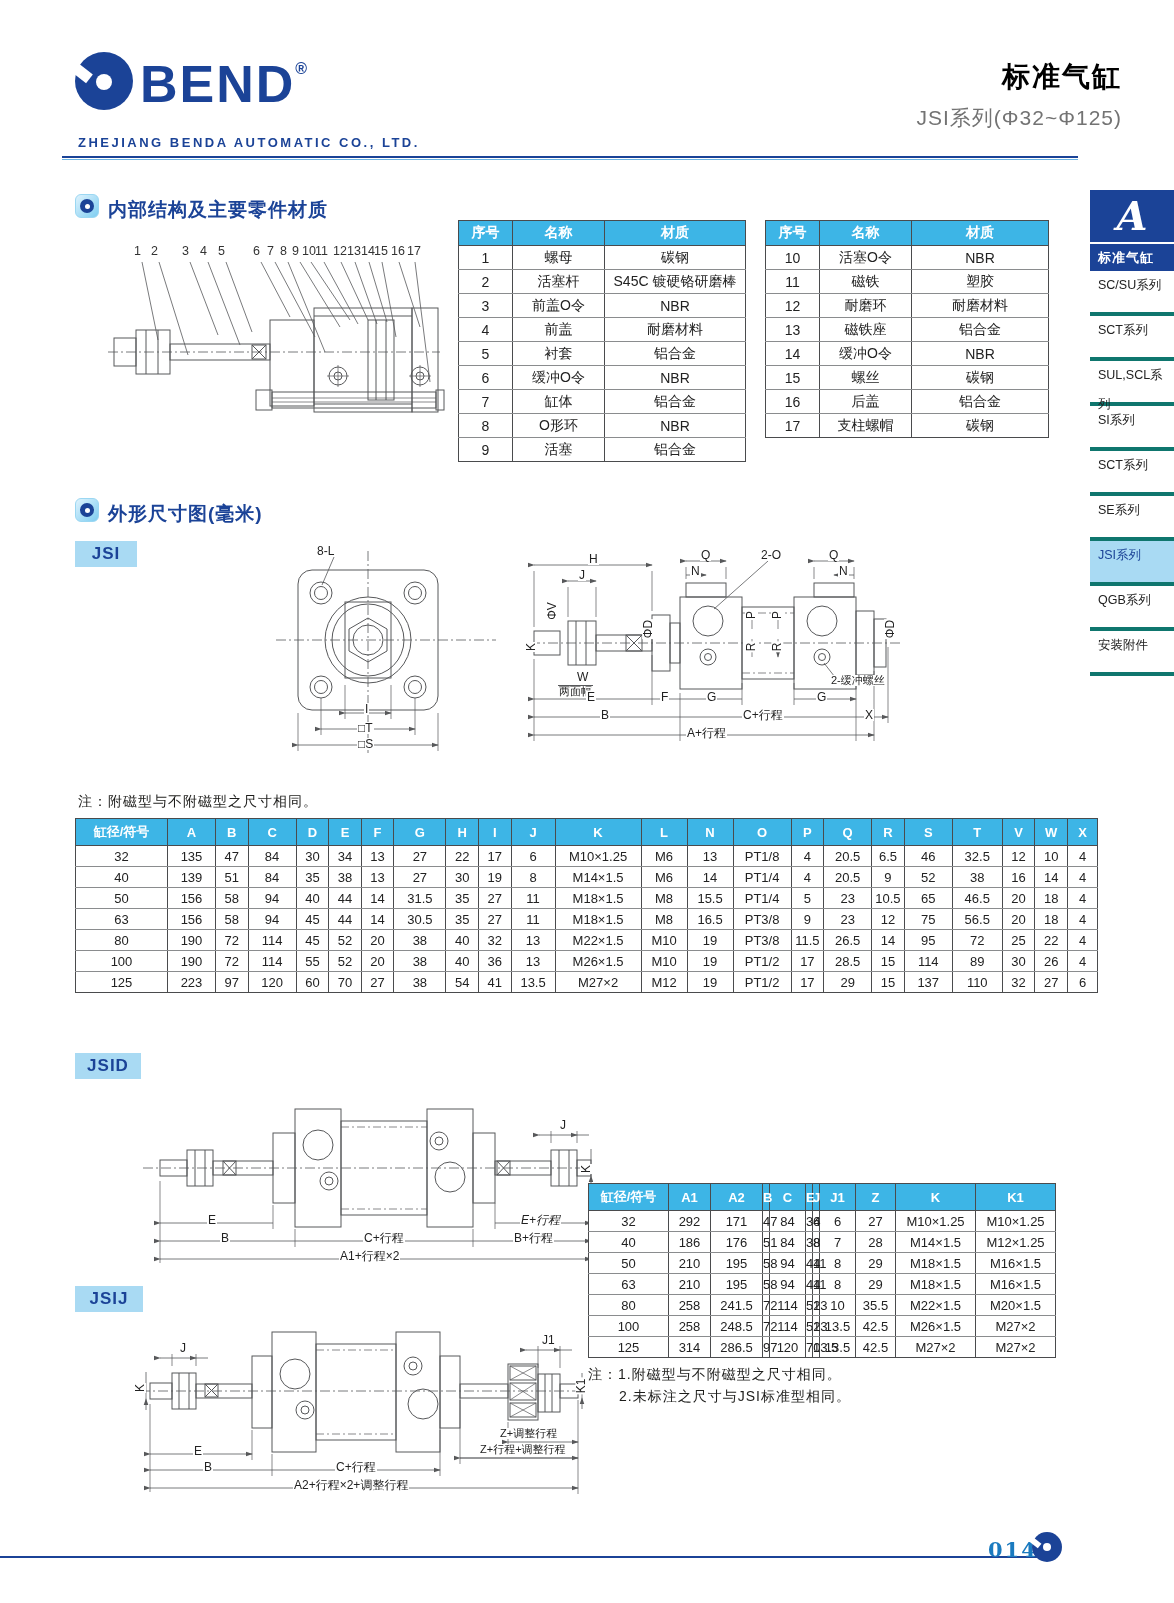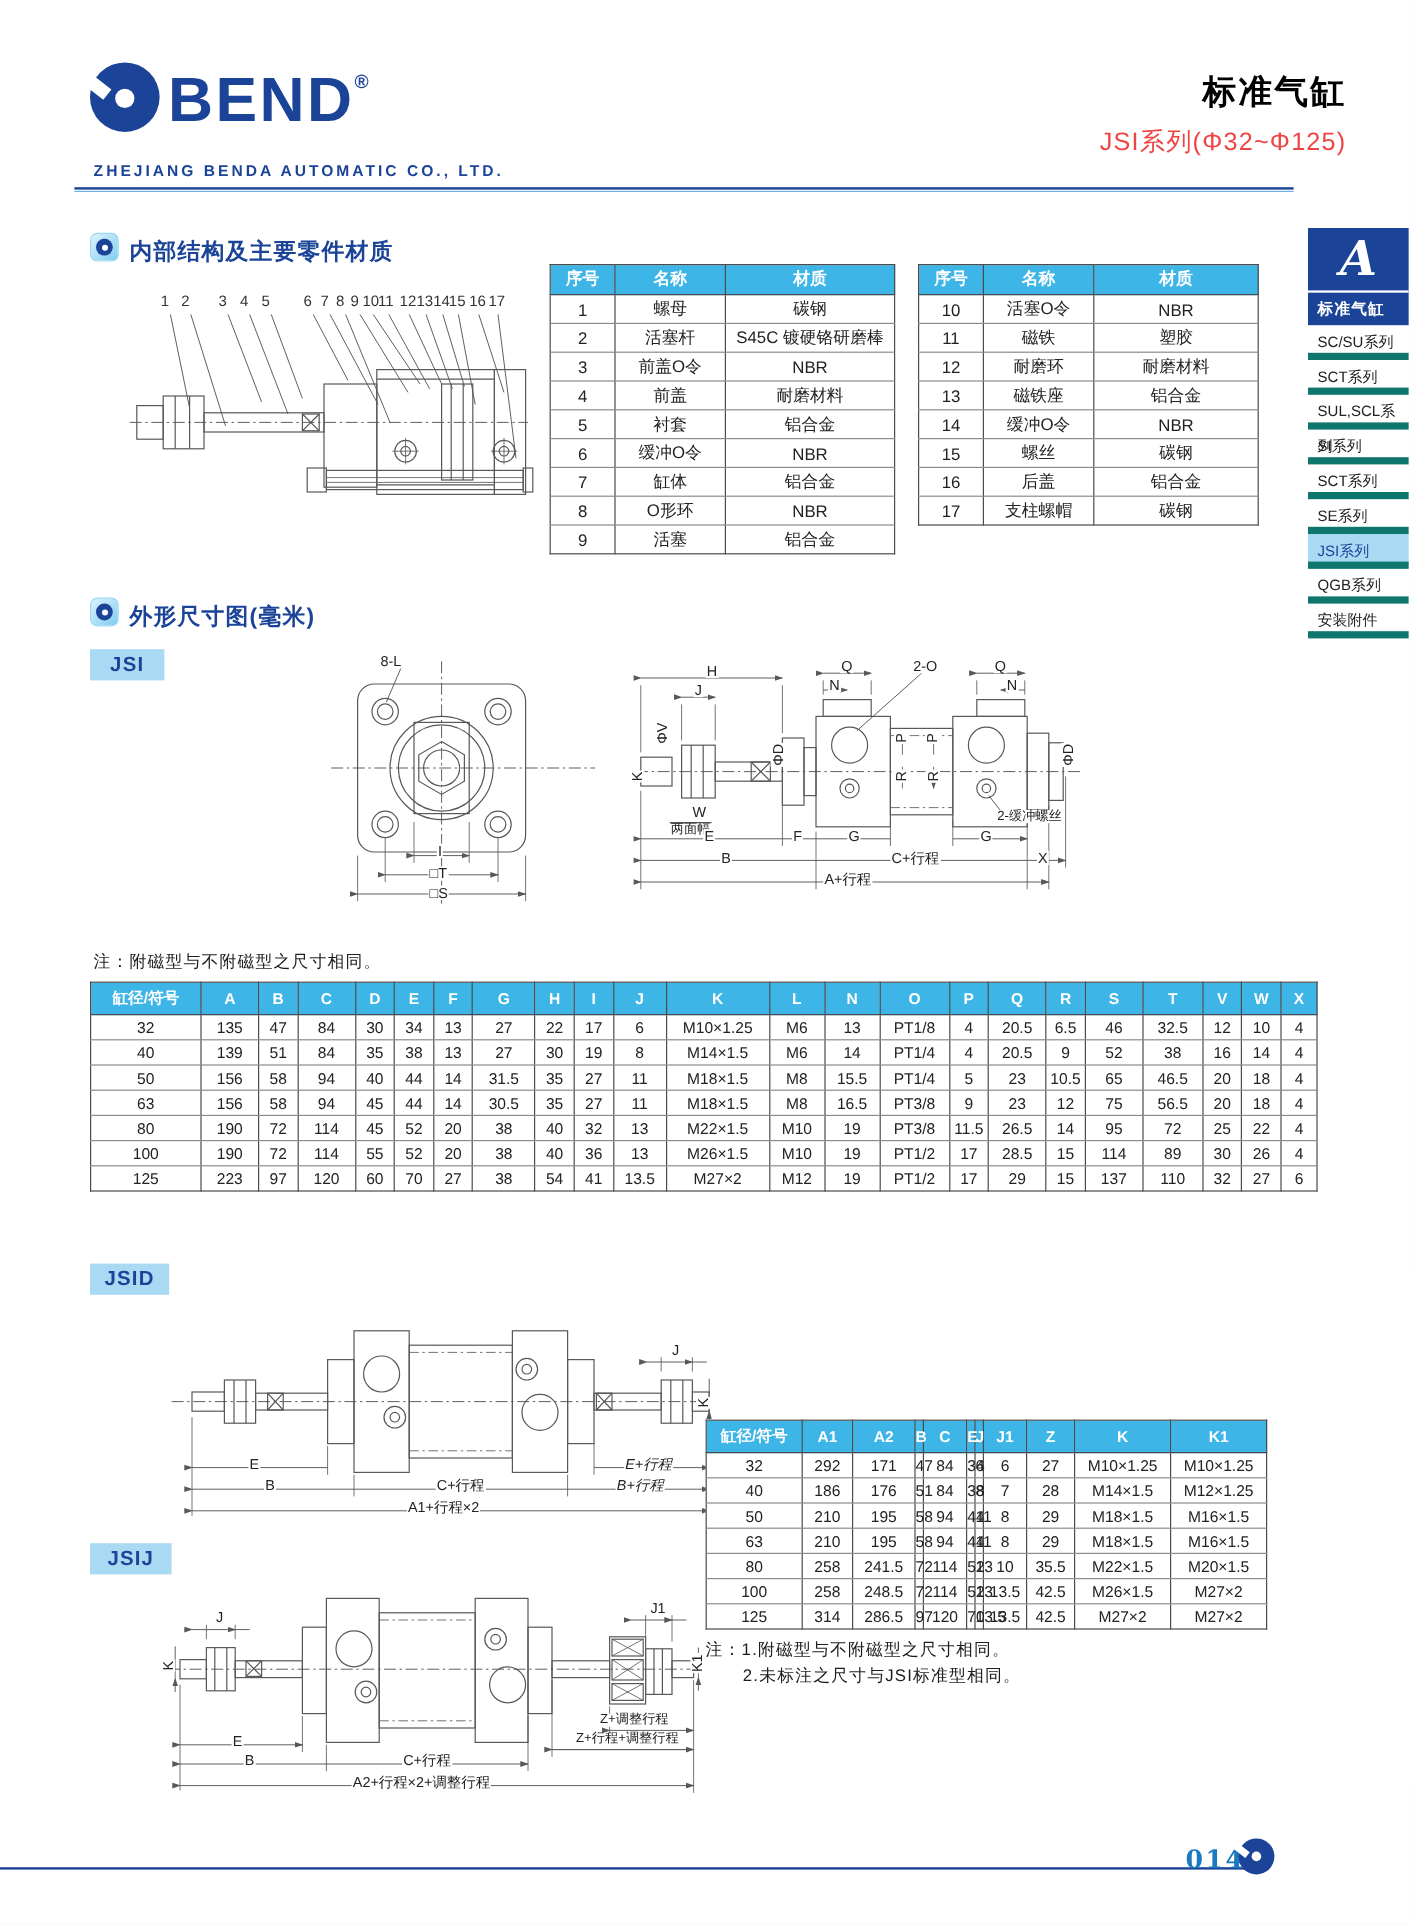--- a/index.html
+++ b/index.html
@@ -10,21 +10,21 @@
   
   .bmark { position:absolute; border-radius:50%; background:#1b4397; }
   .bmark .dot { position:absolute; background:#fff; border-radius:50%; }
   .bmark .notch { position:absolute; background:#fff; transform:rotate(38deg); }
   .brand-text { position:absolute; font-weight:800; color:#1b4397; letter-spacing:2px; font-size:52px; line-height:1; }
   .brand-reg { font-size:16px; vertical-align:28px; font-weight:700; }
   .company { position:absolute; color:#1b4397; font-size:13px; font-weight:600; letter-spacing:2.5px; }
   .head-rule { position:absolute; height:4px; border-top:2px solid #1b4397; border-bottom:1px solid #6db4e3; }
   .doc-title { position:absolute; right:52px; top:58px; width:480px; text-align:right; }
   .doc-title .t1 { font-size:28px; font-weight:bold; color:#000; letter-spacing:2px; }
-  .doc-title .t2 { font-size:21px; color:#ef4444; margin-top:8px; letter-spacing:1px; }
+  .doc-title .t2 { font-size:21px; color:#737373; margin-top:8px; letter-spacing:1px; }
 
   
   .bicon { position:absolute; width:24px; height:24px; border-radius:6px;
            background:linear-gradient(135deg,#dff3fd,#7ecdf1); border:1px solid #9bd7f2; }
   .bicon i { position:absolute; left:4px; top:4px; width:14px; height:14px; background:#1b4397; border-radius:50%; }
   .bicon i::after { content:""; position:absolute; left:4.5px; top:4.5px; width:5px; height:5px; background:#fff; border-radius:50%; }
   .sec-title { position:absolute; font-size:19px; font-weight:bold; color:#1b4397; letter-spacing:1px; }
 
   .tag { position:absolute; background:#a9daf3; color:#1b4397; font-weight:bold; font-size:17px;
          text-align:center; line-height:26px; height:26px; letter-spacing:1px; }
@@ -40,21 +40,21 @@
   table.mat th { font-size:14px; height:25px; }
   table.mat td { font-size:14px; height:24px; }
   table.dim th { font-size:13px; height:27px; }
   table.dim td { font-size:13px; height:21px; }
 
   
   .sidebar { position:absolute; left:1090px; top:190px; width:84px; }
   .side-a { height:54px; background:#1b4397; color:#fff; text-align:center; font-family:"DejaVu Serif",serif;
             font-style:italic; font-weight:bold; font-size:40px; line-height:52px; border-bottom:2px solid #fff; }
   .side-cap { height:27px; background:#1b4397; color:#fff; font-size:13px; font-weight:bold; line-height:27px; padding-left:8px; letter-spacing:1px; }
-  .side-item { height:29px; line-height:29px; font-size:12.5px; color:#222; padding-left:8px; border-bottom:6px solid #0f766e; }
+  .side-item { height:45px; line-height:29px; font-size:12.5px; color:#222; padding-left:8px; border-bottom:4px solid #0f766e; }
   .side-item.active { background:#a9daf3; color:#1b4397; }
 
   
   .draw { position:absolute; }
   .draw svg { display:block; position:absolute; left:0; top:0; }
   .dlabel { position:absolute; font-size:12px; line-height:12px; color:#222; background:#fff; padding:0 1px; white-space:nowrap; }
   .dlabel.small { font-size:11px; line-height:11px; }
   .rot { transform:rotate(-90deg); }
   .callouts span { position:absolute; top:4px; font-size:12.5px; color:#333; }
   .note { position:absolute; font-size:14px; color:#1d1d1b; letter-spacing:1px; }
@@ -692,21 +692,21 @@
         <path d="M25,108 V190 M138,132 V156 M160,156 V174 M338,156 V174 M360,130 V156 M456,120 V190" stroke-width="0.7"></path>
         <path d="M25,150 H138 M360,150 H456" marker-start="url(#ard)" marker-end="url(#ard)" stroke-width="0.8"></path>
         <path d="M25,168 H160 M160,168 H338 M338,168 H456" marker-start="url(#ard)" marker-end="url(#ard)" stroke-width="0.8"></path>
         <path d="M25,186 H456" marker-start="url(#ard)" marker-end="url(#ard)" stroke-width="0.8"></path>
       </g>
     </svg>
     <span class="dlabel" style="left:72px;top:141px;">E</span>
     <span class="dlabel" style="left:385px;top:141px;font-style:italic;">E+行程</span>
     <span class="dlabel" style="left:85px;top:159px;">B</span>
     <span class="dlabel" style="left:228px;top:159px;">C+行程</span>
-    <span class="dlabel" style="left:378px;top:159px;font-style:italic;">B+行程</span>
+    <span class="dlabel" style="left:378px;top:159px;">B+行程</span>
     <span class="dlabel" style="left:204px;top:177px;">A1+行程×2</span>
     <span class="dlabel" style="left:424px;top:46px;">J</span>
     <span class="dlabel rot" style="left:446px;top:90px;">K</span>
   </div>
 
   <table class="dim abs" style="left:588px;top:1183px;width:468px;">
     <colgroup>
       <col style="width:80px">
         <col style="width:42px">
         <col style="width:52px">

